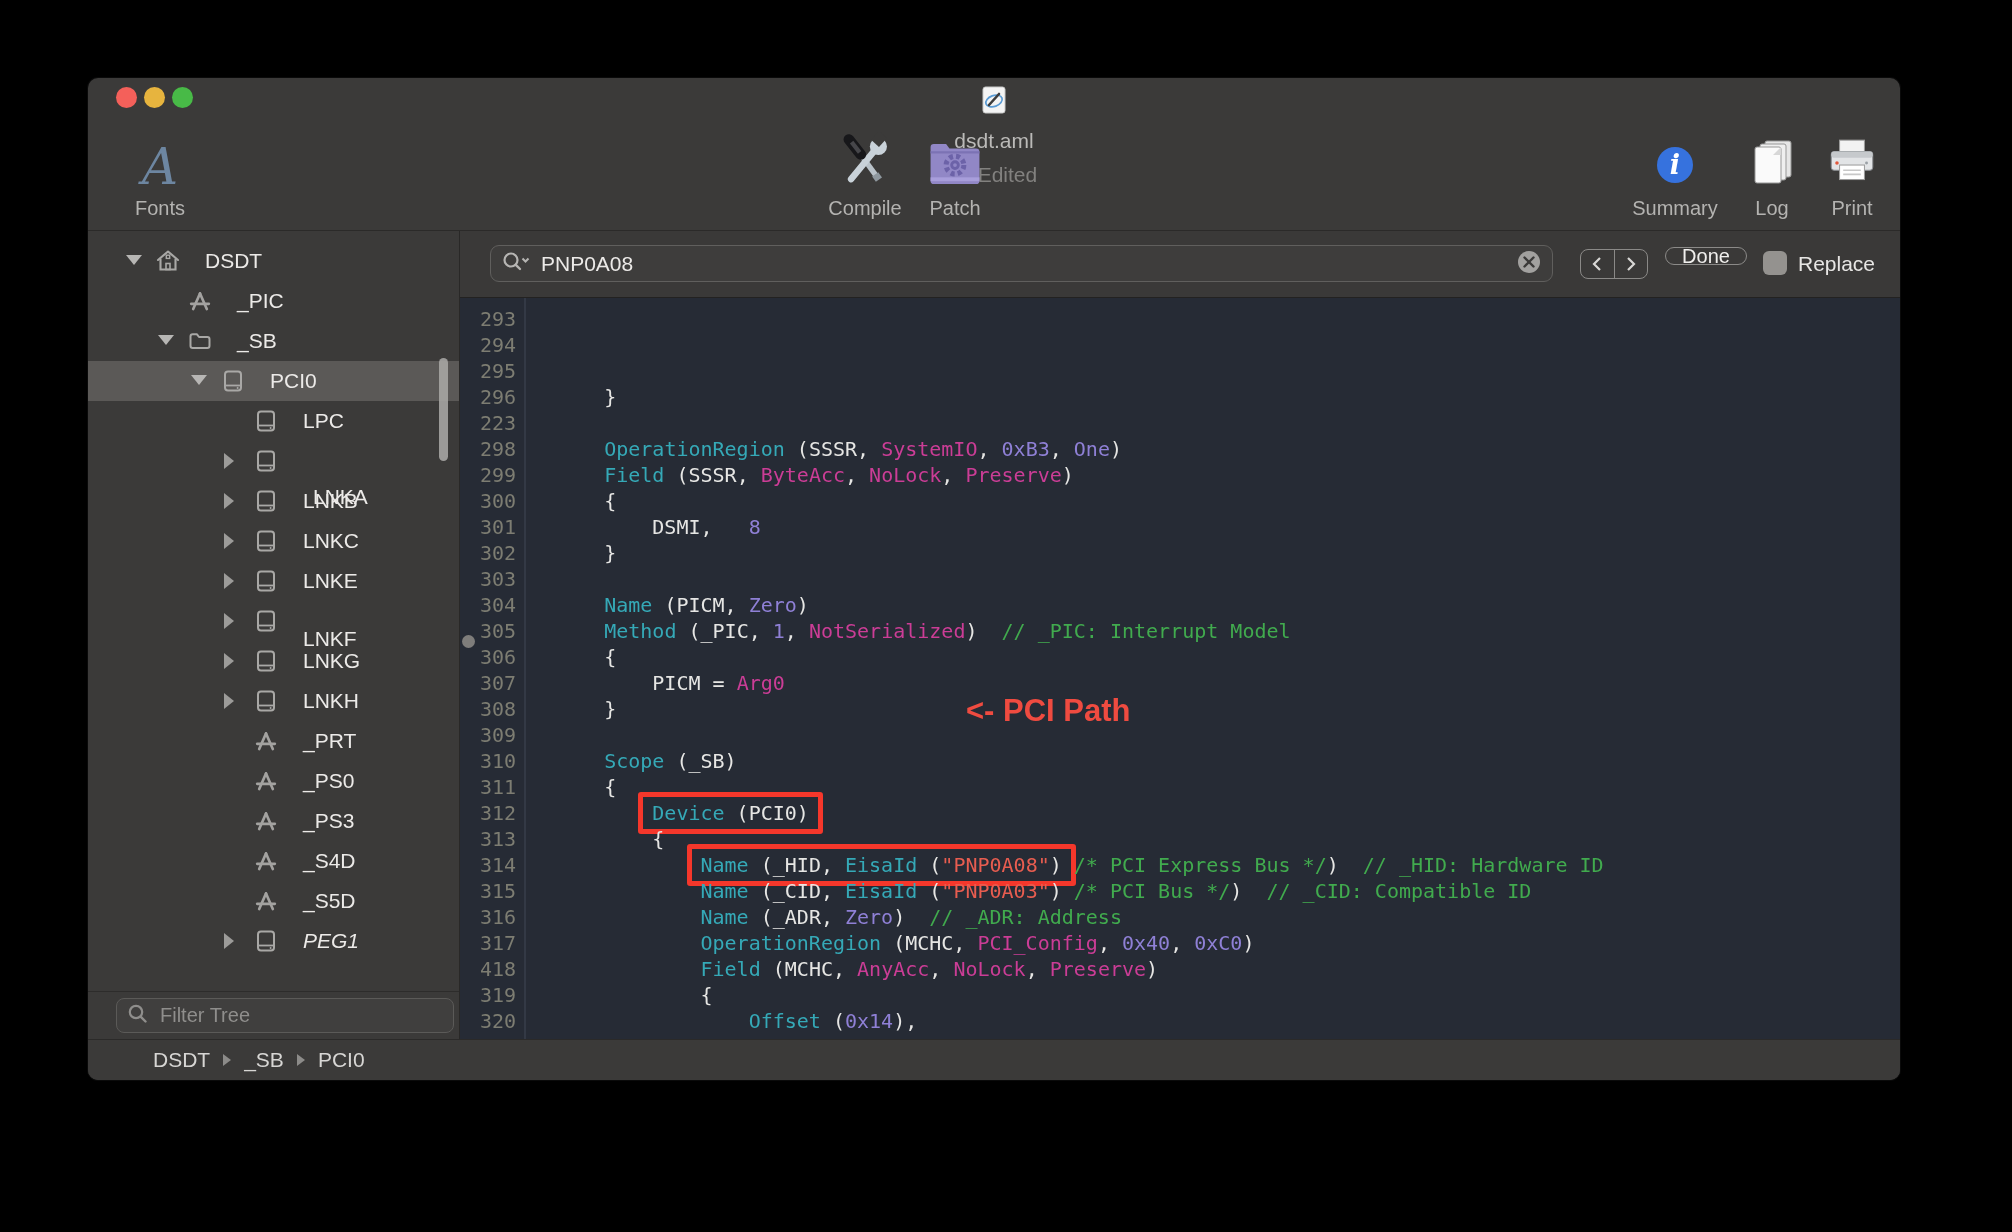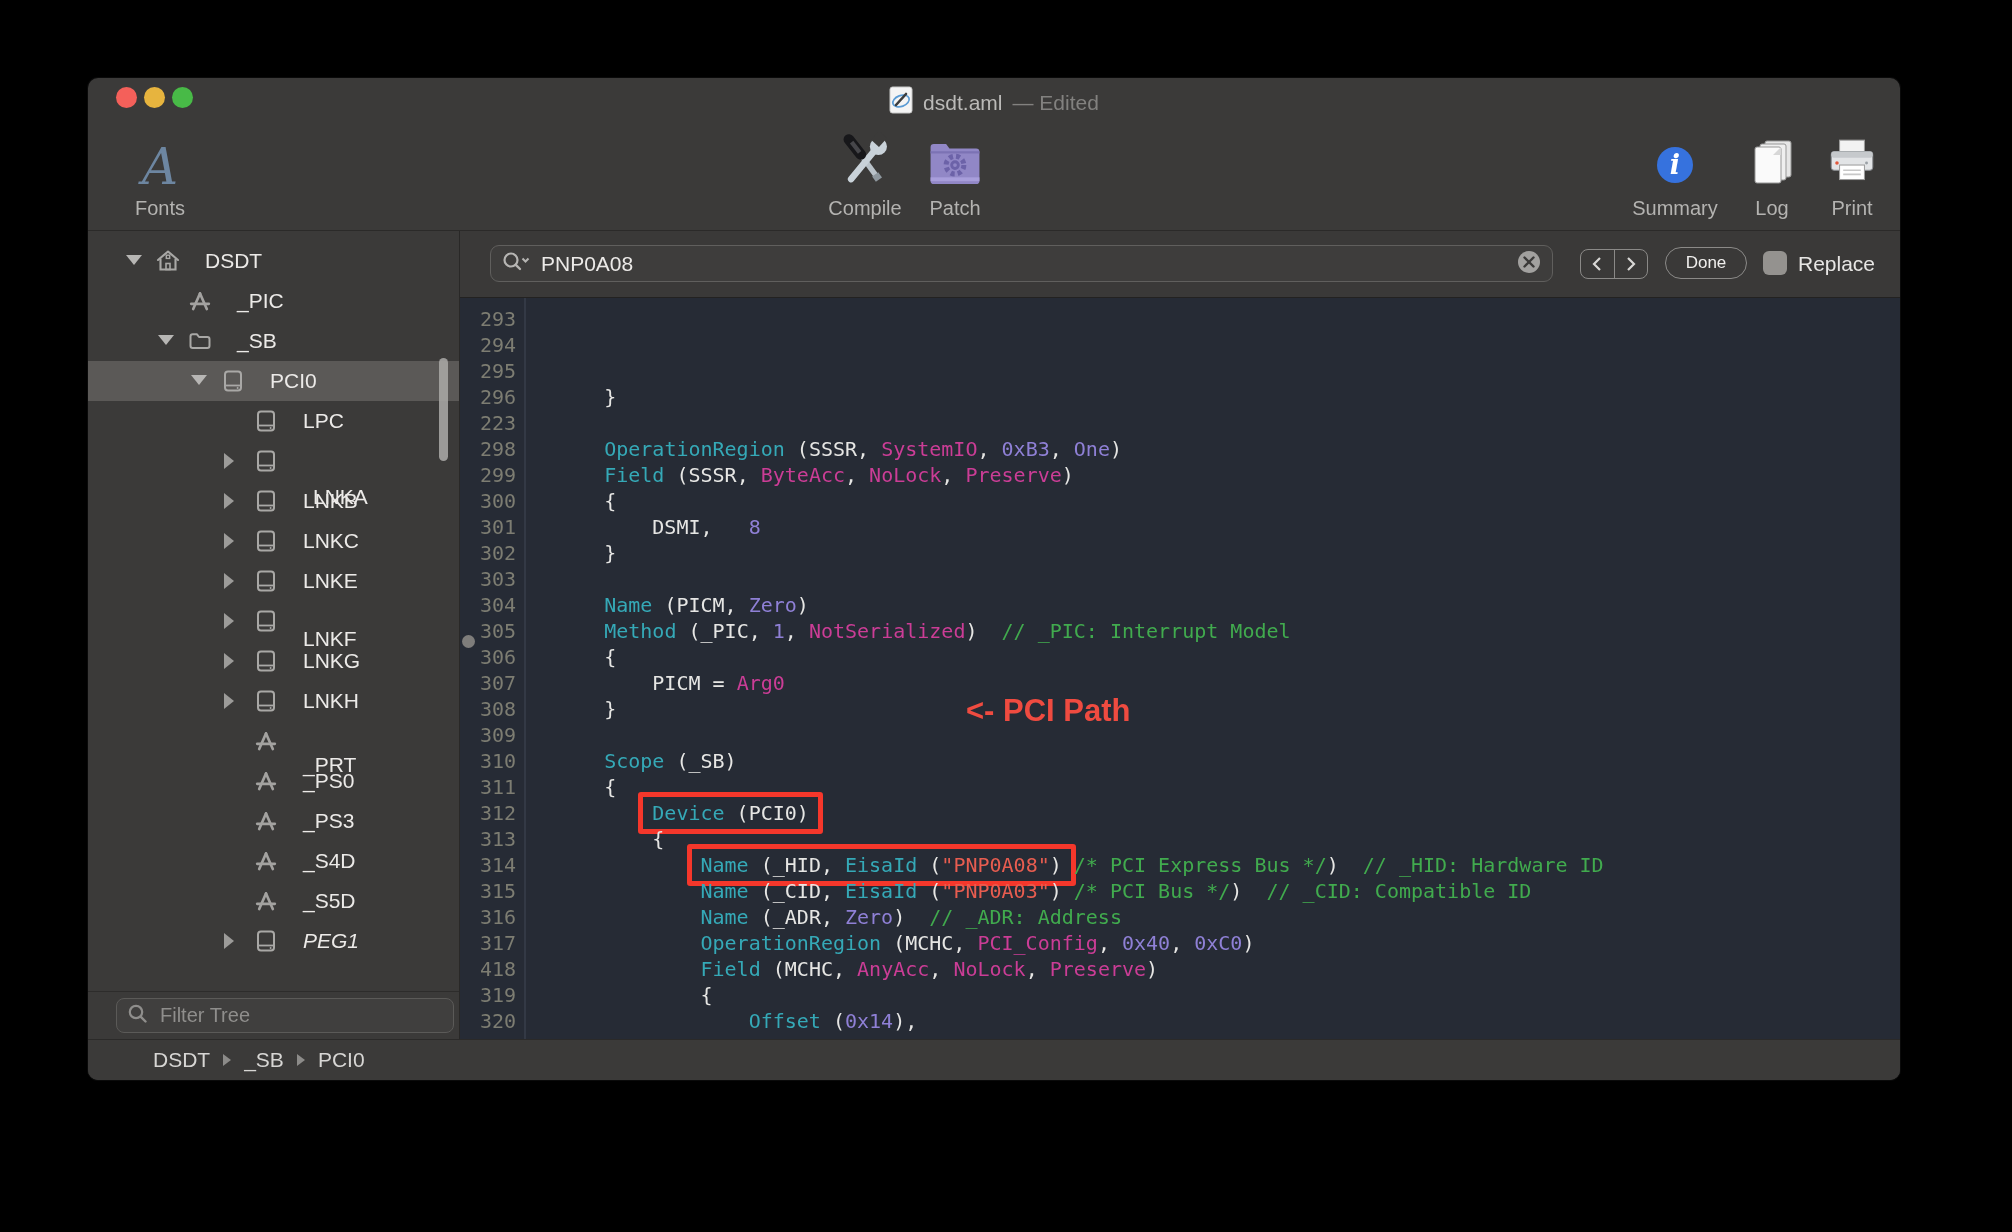--- a/index.html
+++ b/index.html
@@ -7,21 +7,21 @@
   .window{position:absolute;left:88px;top:78px;width:1812px;height:1002px;background:#3b3a39;
     border-radius:10px;overflow:hidden;box-shadow:0 0 0 1px #0a0a0a,0 30px 70px rgba(0,0,0,.6);}
   
   .titlebar{position:relative;height:42px;}
   .lights{position:absolute;left:28px;top:9px;display:flex;gap:7px;}
   .light{width:21px;height:21px;border-radius:50%;}
   .light.red{background:#f4605a;}
   .light.yellow{background:#e7b43e;}
   .light.green{background:#48ba47;}
   .titletext{position:absolute;left:0;right:0;top:8px;display:flex;justify-content:center;
-    align-items:center;gap:10px;font-size:21px;color:#bbbab8;}
+    align-items:center;gap:10px;font-size:21px;color:#bbbab8;flex-direction:column;}
   .titletext .status{color:#82817f;}
   
   .toolbar{position:relative;height:110px;}
   .titem{position:absolute;top:2px;text-align:center;color:#b4b3b1;font-size:20px;cursor:default;}
   .ticon{height:70px;display:flex;align-items:flex-end;justify-content:center;}
   .tlabel{margin-top:5px;}
   .fonts-a{font-family:"DejaVu Serif",serif;font-style:italic;font-size:50px;line-height:50px;color:#6d86a1;}
   
   .main{position:absolute;top:152px;left:0;right:0;bottom:40px;display:flex;border-top:1px solid #2b2a29;}
   .sidebar{width:371px;flex:none;position:relative;background:#3b3a39;border-right:1px solid #292827;}
@@ -44,23 +44,23 @@
   .editor{flex:1;display:flex;flex-direction:column;background:#262b35;position:relative;min-width:0;}
   .findbar{flex:none;height:66px;background:#3a3938;border-bottom:1px solid #232221;position:relative;}
   .findfield{position:absolute;left:30px;top:14px;width:1063px;height:37px;box-sizing:border-box;
     border:1.5px solid #605f5d;border-radius:9px;background:#3e3d3c;display:flex;align-items:center;gap:8px;padding:0 10px;}
   .findfield input{flex:1;background:transparent;border:none;outline:none;color:#eceae8;font-size:21px;
     font-family:"Liberation Sans",sans-serif;}
   .seg{position:absolute;left:1120px;top:18px;width:68px;height:30px;border:1.5px solid #8a8987;
     border-radius:8px;display:flex;box-sizing:border-box;}
   .seg .sbtn{flex:1;display:flex;align-items:center;justify-content:center;}
   .seg .sbtn:first-child{border-right:1.5px solid #8a8987;}
-  .donebtn{position:absolute;left:1205px;top:16px;width:82px;height:32px;border:1.5px solid #8b8a88;
+  .donebtn{position:absolute;left:1205px;top:16px;width:82px;height:18px;border:1.5px solid #8b8a88;
     border-radius:16px;box-sizing:border-box;display:flex;align-items:center;justify-content:center;
-    color:#f0efed;font-size:17px;}
+    color:#f0efed;font-size:20px;}
   .checkbox{position:absolute;left:1303px;top:20px;width:24px;height:24px;border-radius:6px;background:#94928f;}
   .replacelab{position:absolute;left:1338px;top:21px;font-size:21px;color:#e7e6e4;}
   .codewrap{flex:1;display:flex;overflow:hidden;font-family:"DejaVu Sans Mono",monospace;
     font-size:20px;line-height:26px;position:relative;justify-content:space-between;}
   .gutter{flex:none;width:56px;padding:8px 8px 0 0;text-align:right;color:#7d7d72;border-right:2px solid #333945;}
   .gutter div{height:26px;}
   .code{flex:1;padding:8px 0 0 30px;color:#e6e6e4;white-space:pre;position:relative;}
   .cline{height:26px;}
   .tok-k{color:#35a9b7}.tok-m{color:#cb3d96}.tok-n{color:#8f80d6}
   .tok-c{color:#41ab4e}.tok-s{color:#e85d50}.tok-p{color:#e6e6e4}
@@ -280,21 +280,21 @@
             <span class="tlab" style="left: 215px;">LNKH</span>
           </div>
           <div class="trow">
             <span class="ticn" style="left: 165px;"><svg width="26" height="26" viewBox="0 0 26 26">
                 <g stroke="#a3a2a0" stroke-width="2.7" stroke-linecap="round" fill="none">
                   <path d="M6.2 21 L13 5.5"></path>
                   <path d="M13 5.5 L19.8 21"></path>
                   <path d="M4.2 15.8 L21.8 15.8"></path>
                 </g>
               </svg></span>
-            <span class="tlab" style="left: 215px; margin-top: 24px;">_PRT</span>
+            <span class="tlab" style="left: 215px;">_PRT</span>
           </div>
           <div class="trow">
             <span class="ticn" style="left: 165px;"><svg width="26" height="26" viewBox="0 0 26 26">
                 <g stroke="#a3a2a0" stroke-width="2.7" stroke-linecap="round" fill="none">
                   <path d="M6.2 21 L13 5.5"></path>
                   <path d="M13 5.5 L19.8 21"></path>
                   <path d="M4.2 15.8 L21.8 15.8"></path>
                 </g>
               </svg></span>
             <span class="tlab" style="left: 215px;">_PS0</span>

